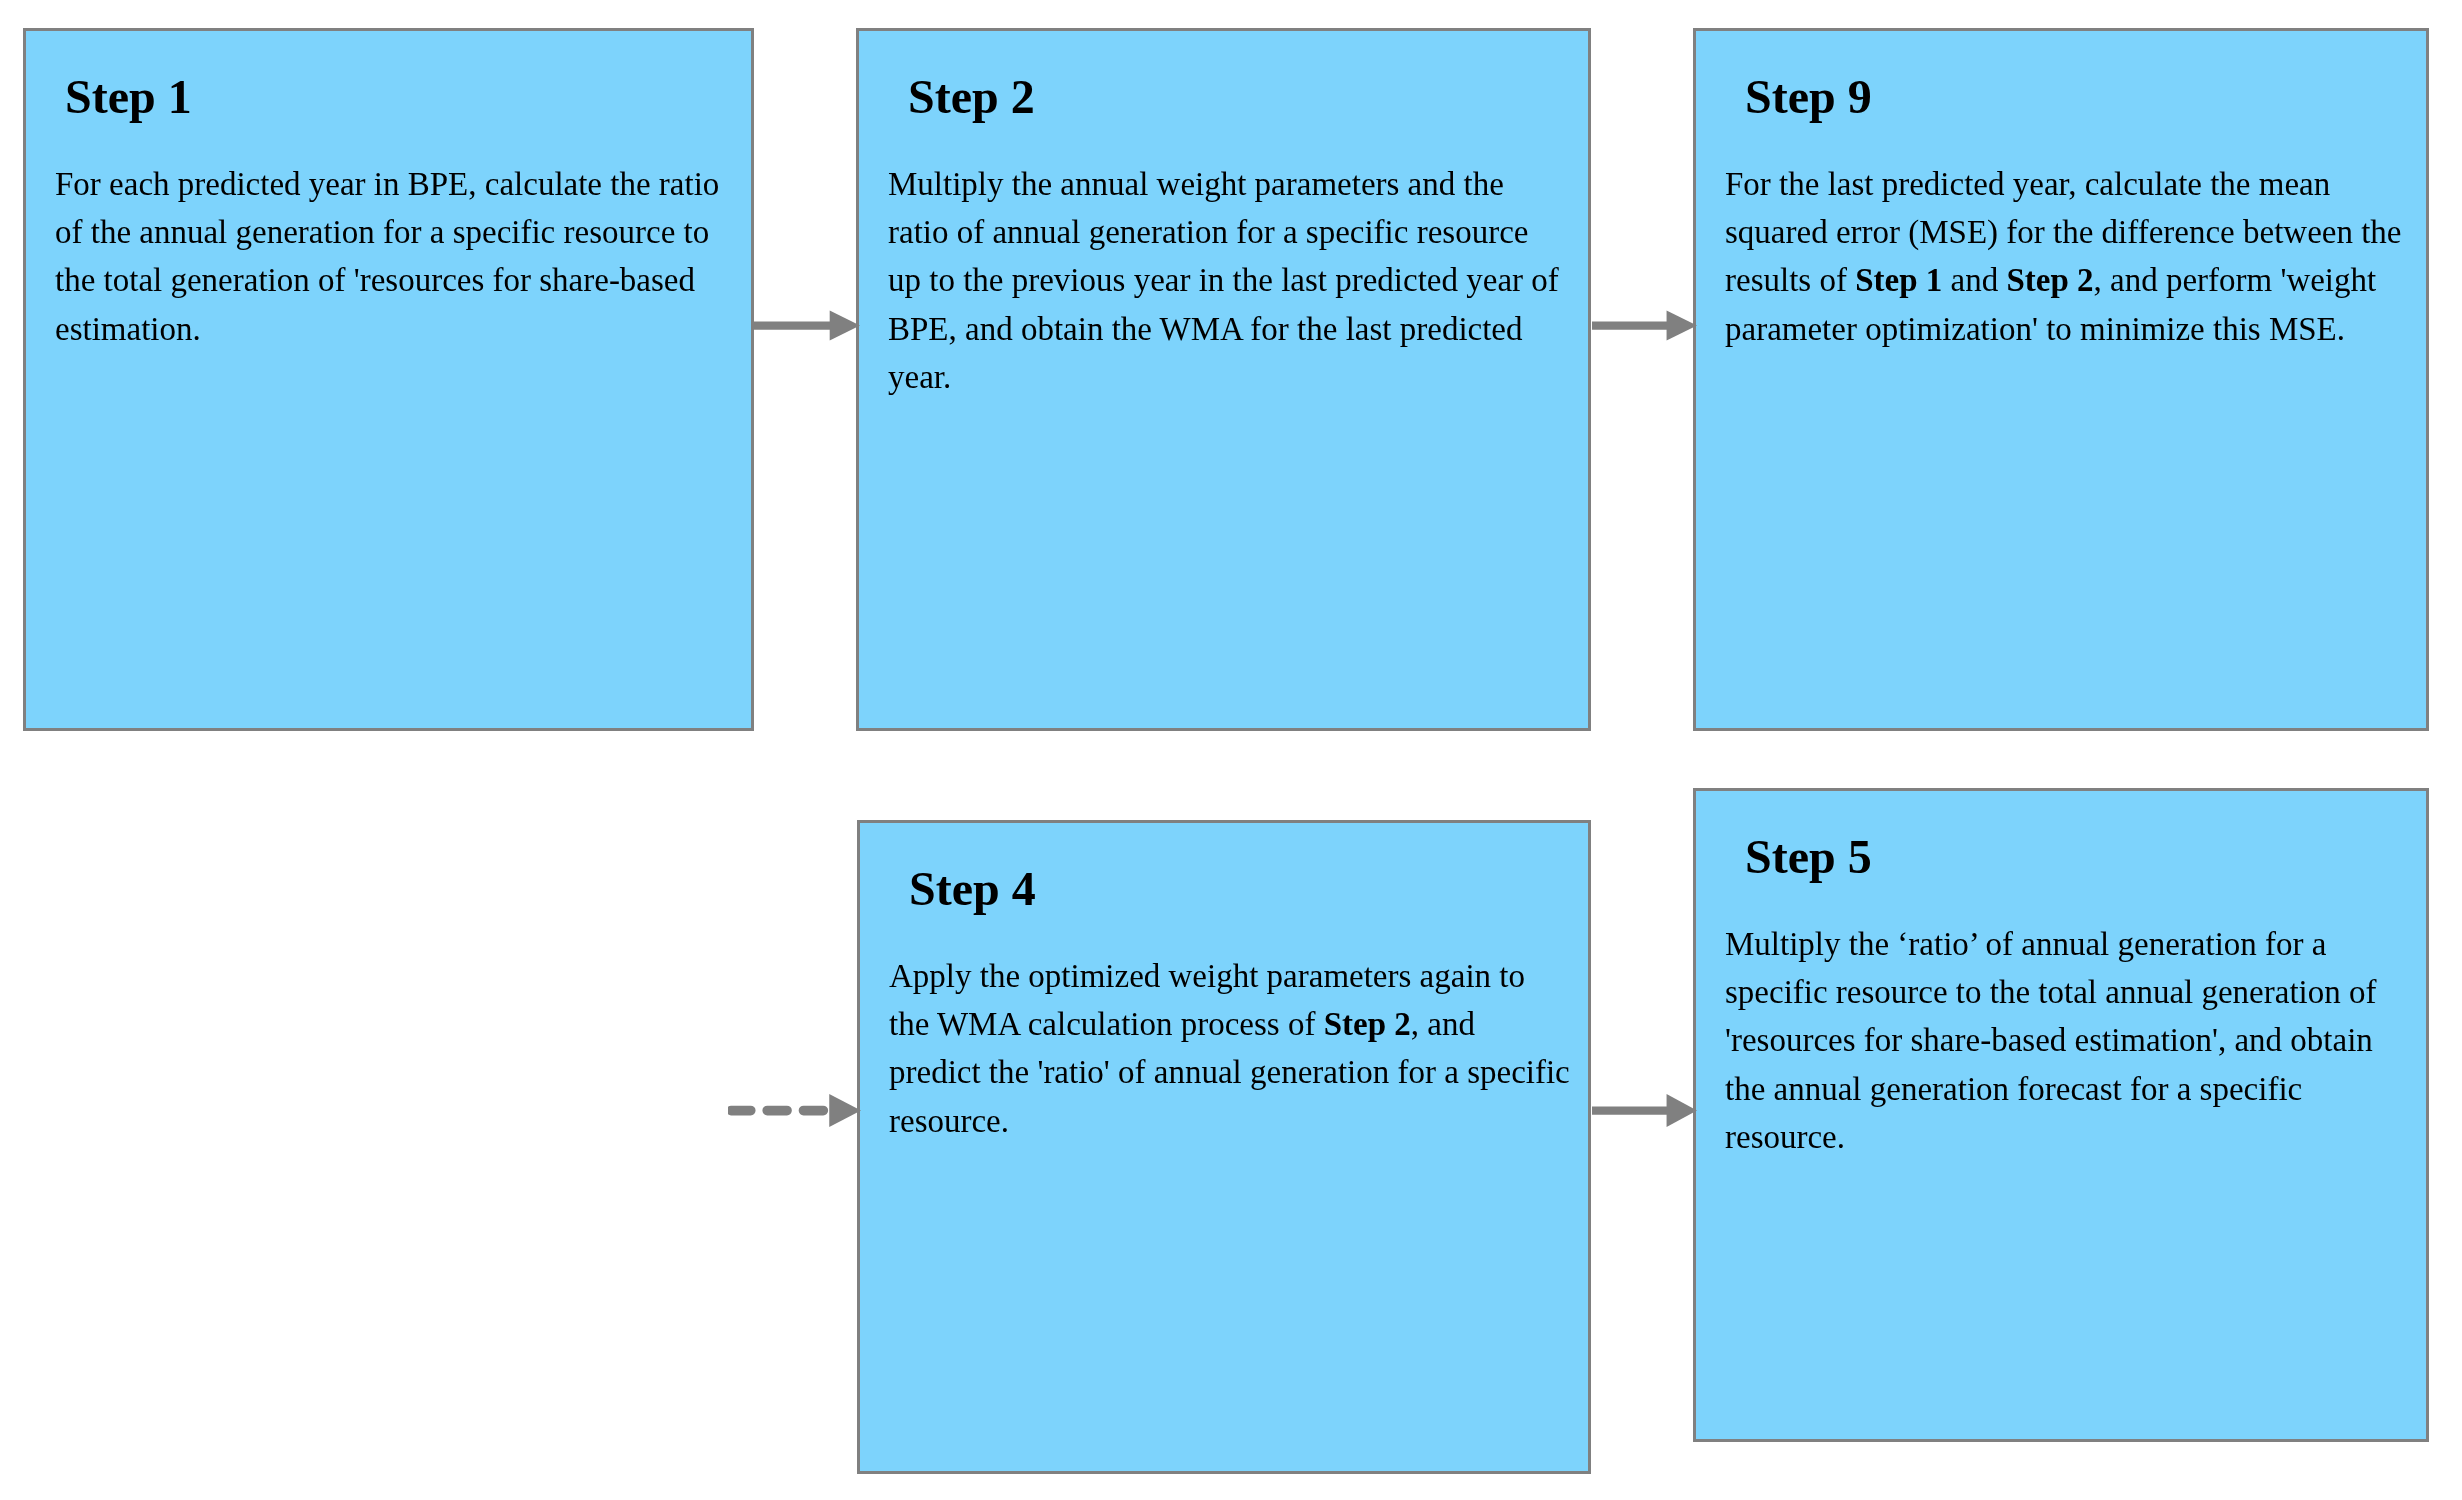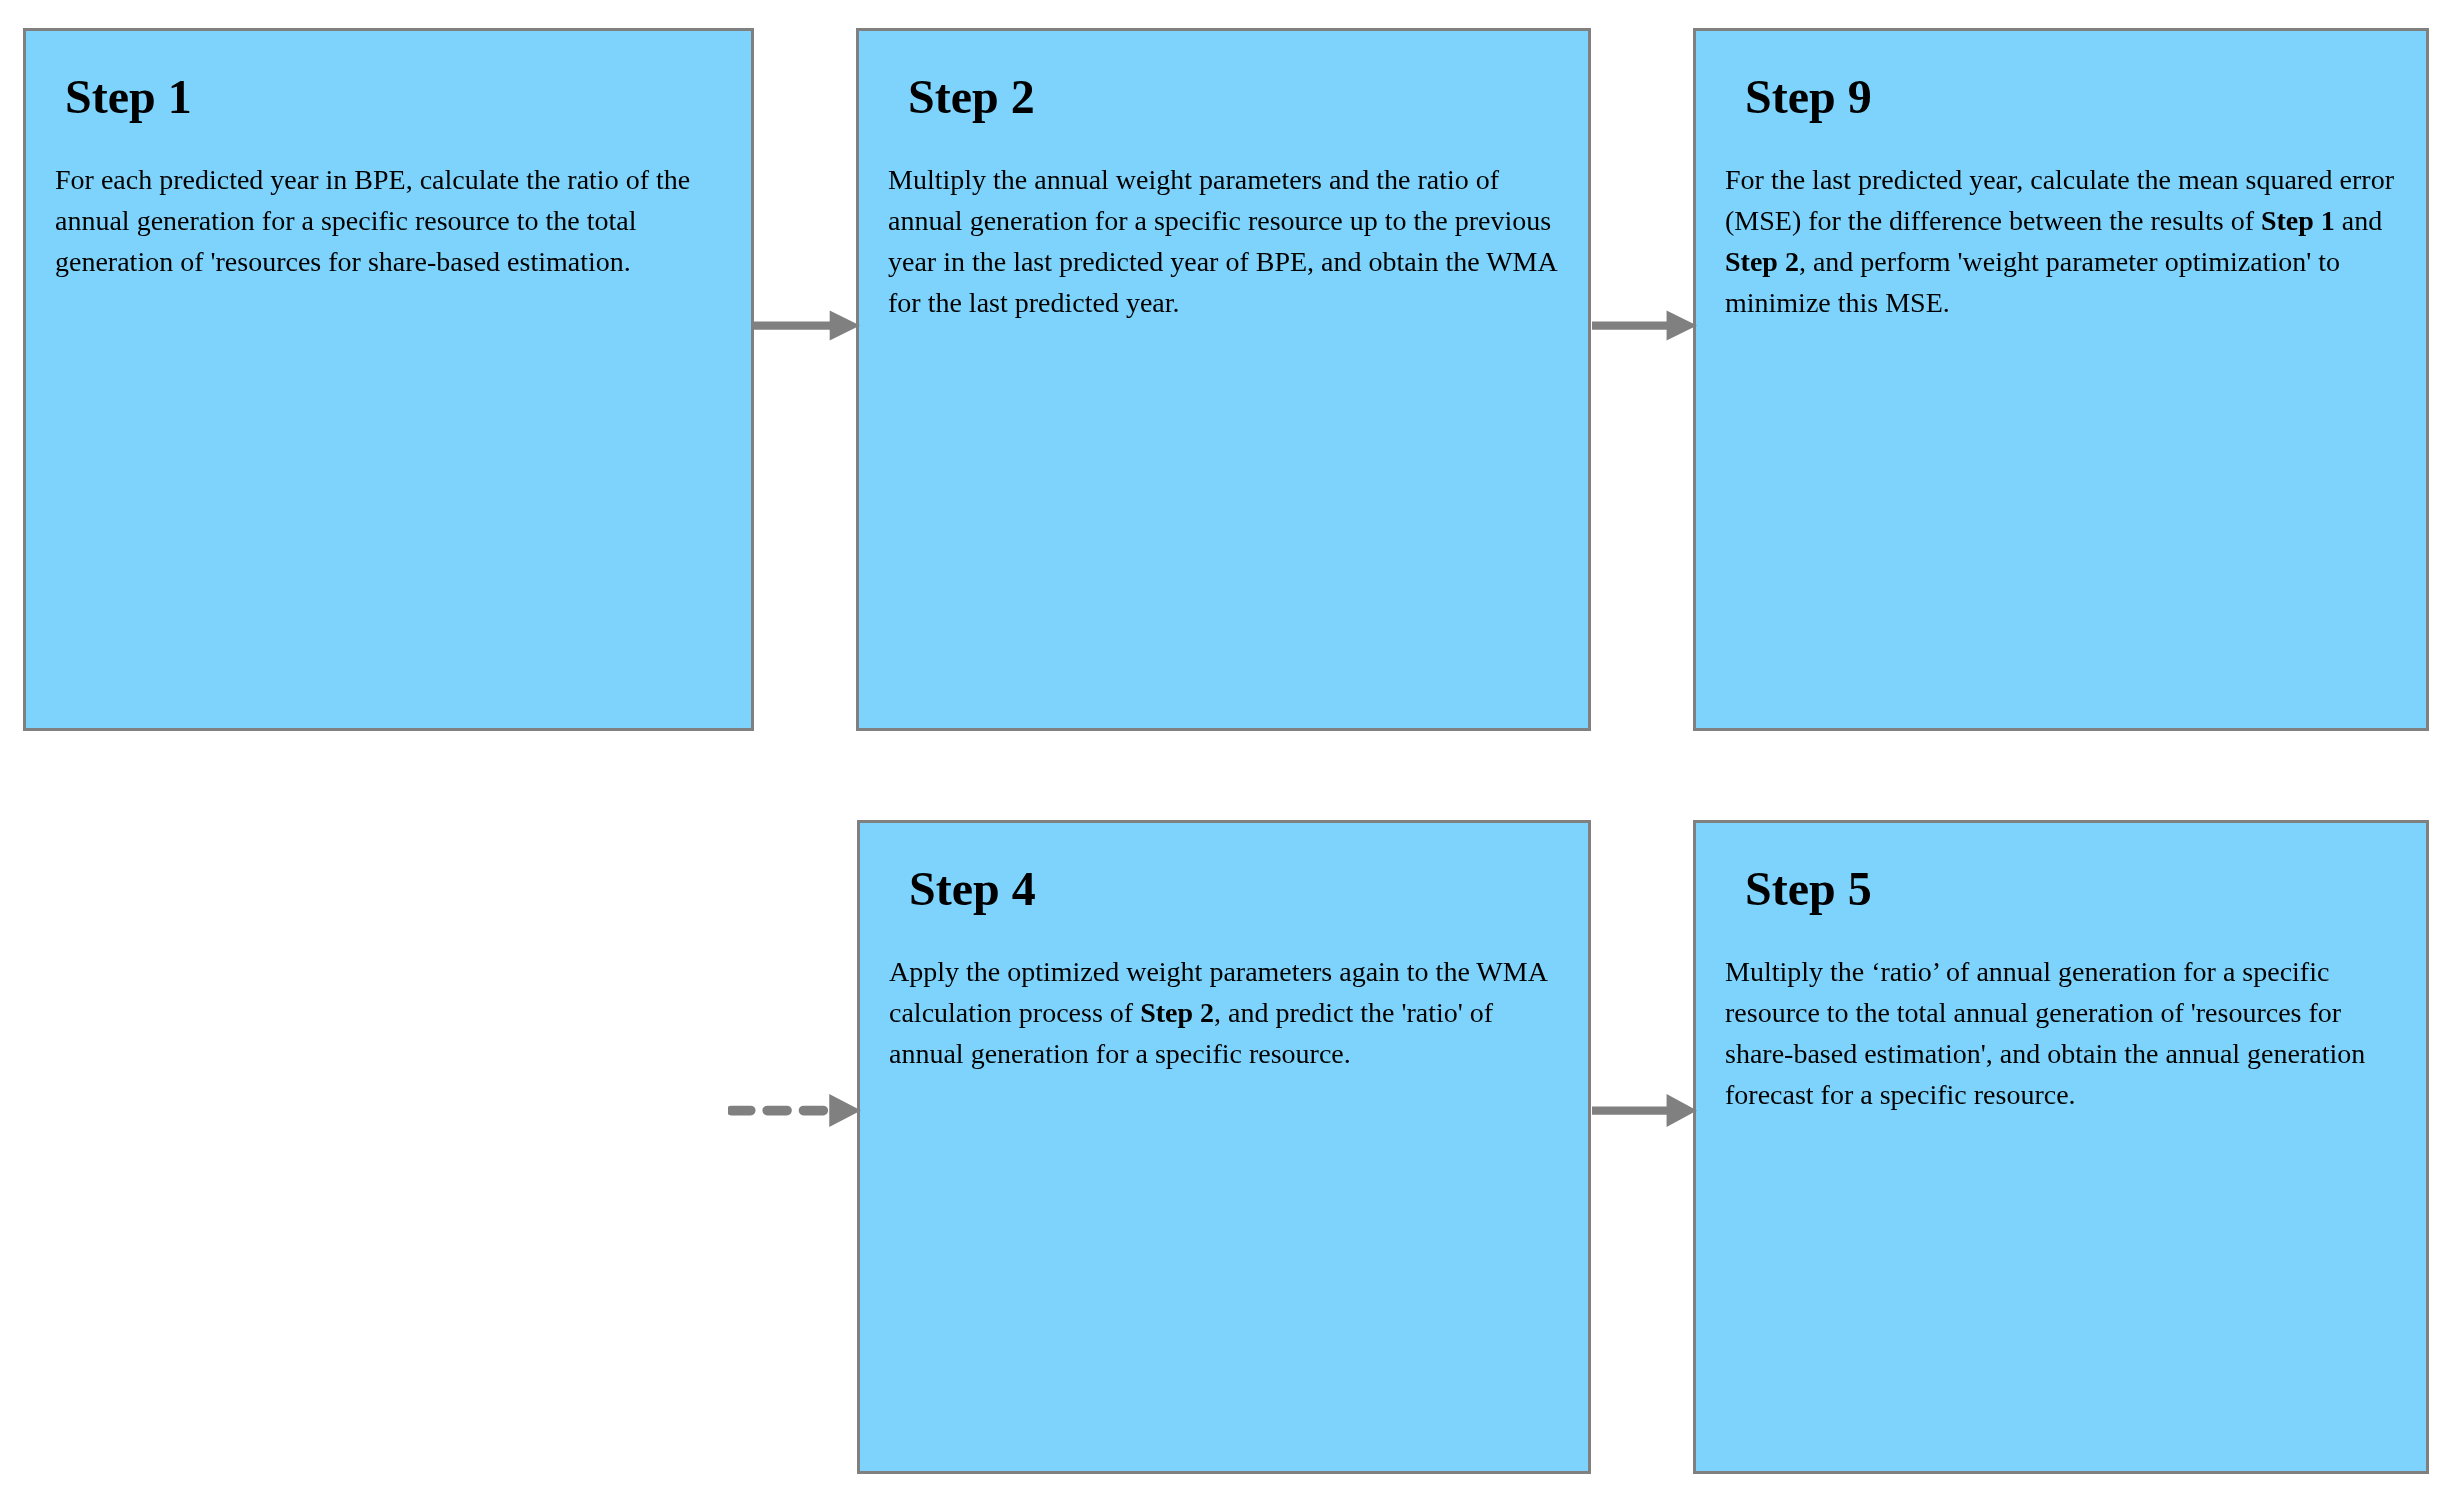--- a/index.html
+++ b/index.html
@@ -32,39 +32,39 @@
     font-weight: bold;
     font-size: 48px;
     line-height: 1.0;
     color: #000000;
     margin: 0;
     padding: 0;
     white-space: nowrap;
   }
 
   .step-body {
-    font-size: 28px;
+    font-size: 33px;
     line-height: 1.46;
     color: #000000;
     margin: 0;
     padding: 0;
     text-align: left;
   }
 
   .step-body b,
   .step-body strong {
     font-weight: bold;
   }
 
   
   #box-step-1 { left: 23px;   top: 28px;   width: 731px; height: 703px; }
   #box-step-2 { left: 856px; top: 28px;   width: 735px; height: 703px; }
   #box-step-3 { left: 1693px; top: 28px;   width: 736px; height: 703px; }
   #box-step-4 { left: 857px; top: 820px; width: 734px; height: 654px; padding-left: 24px; }
-  #box-step-5 { left: 1693px; top: 820px; width: 736px; height: 654px; padding-left: 28px; }
+  #box-step-5 { left: 1693px; top: 788px; width: 736px; height: 654px; padding-left: 28px; }
 
   #box-step-1 .step-title { position: absolute; left: 39px; top: 42px; }
   #box-step-1 .step-body  { position: absolute; left: 29px; top: 129px; width: 667px; }
 
   #box-step-2 .step-title { position: absolute; left: 49px; top: 42px; }
   #box-step-2 .step-body  { position: absolute; left: 29px; top: 129px; width: 675px; }
 
   #box-step-3 .step-title { position: absolute; left: 49px; top: 42px; }
   #box-step-3 .step-body  { position: absolute; left: 29px; top: 129px; width: 686px; }
 

